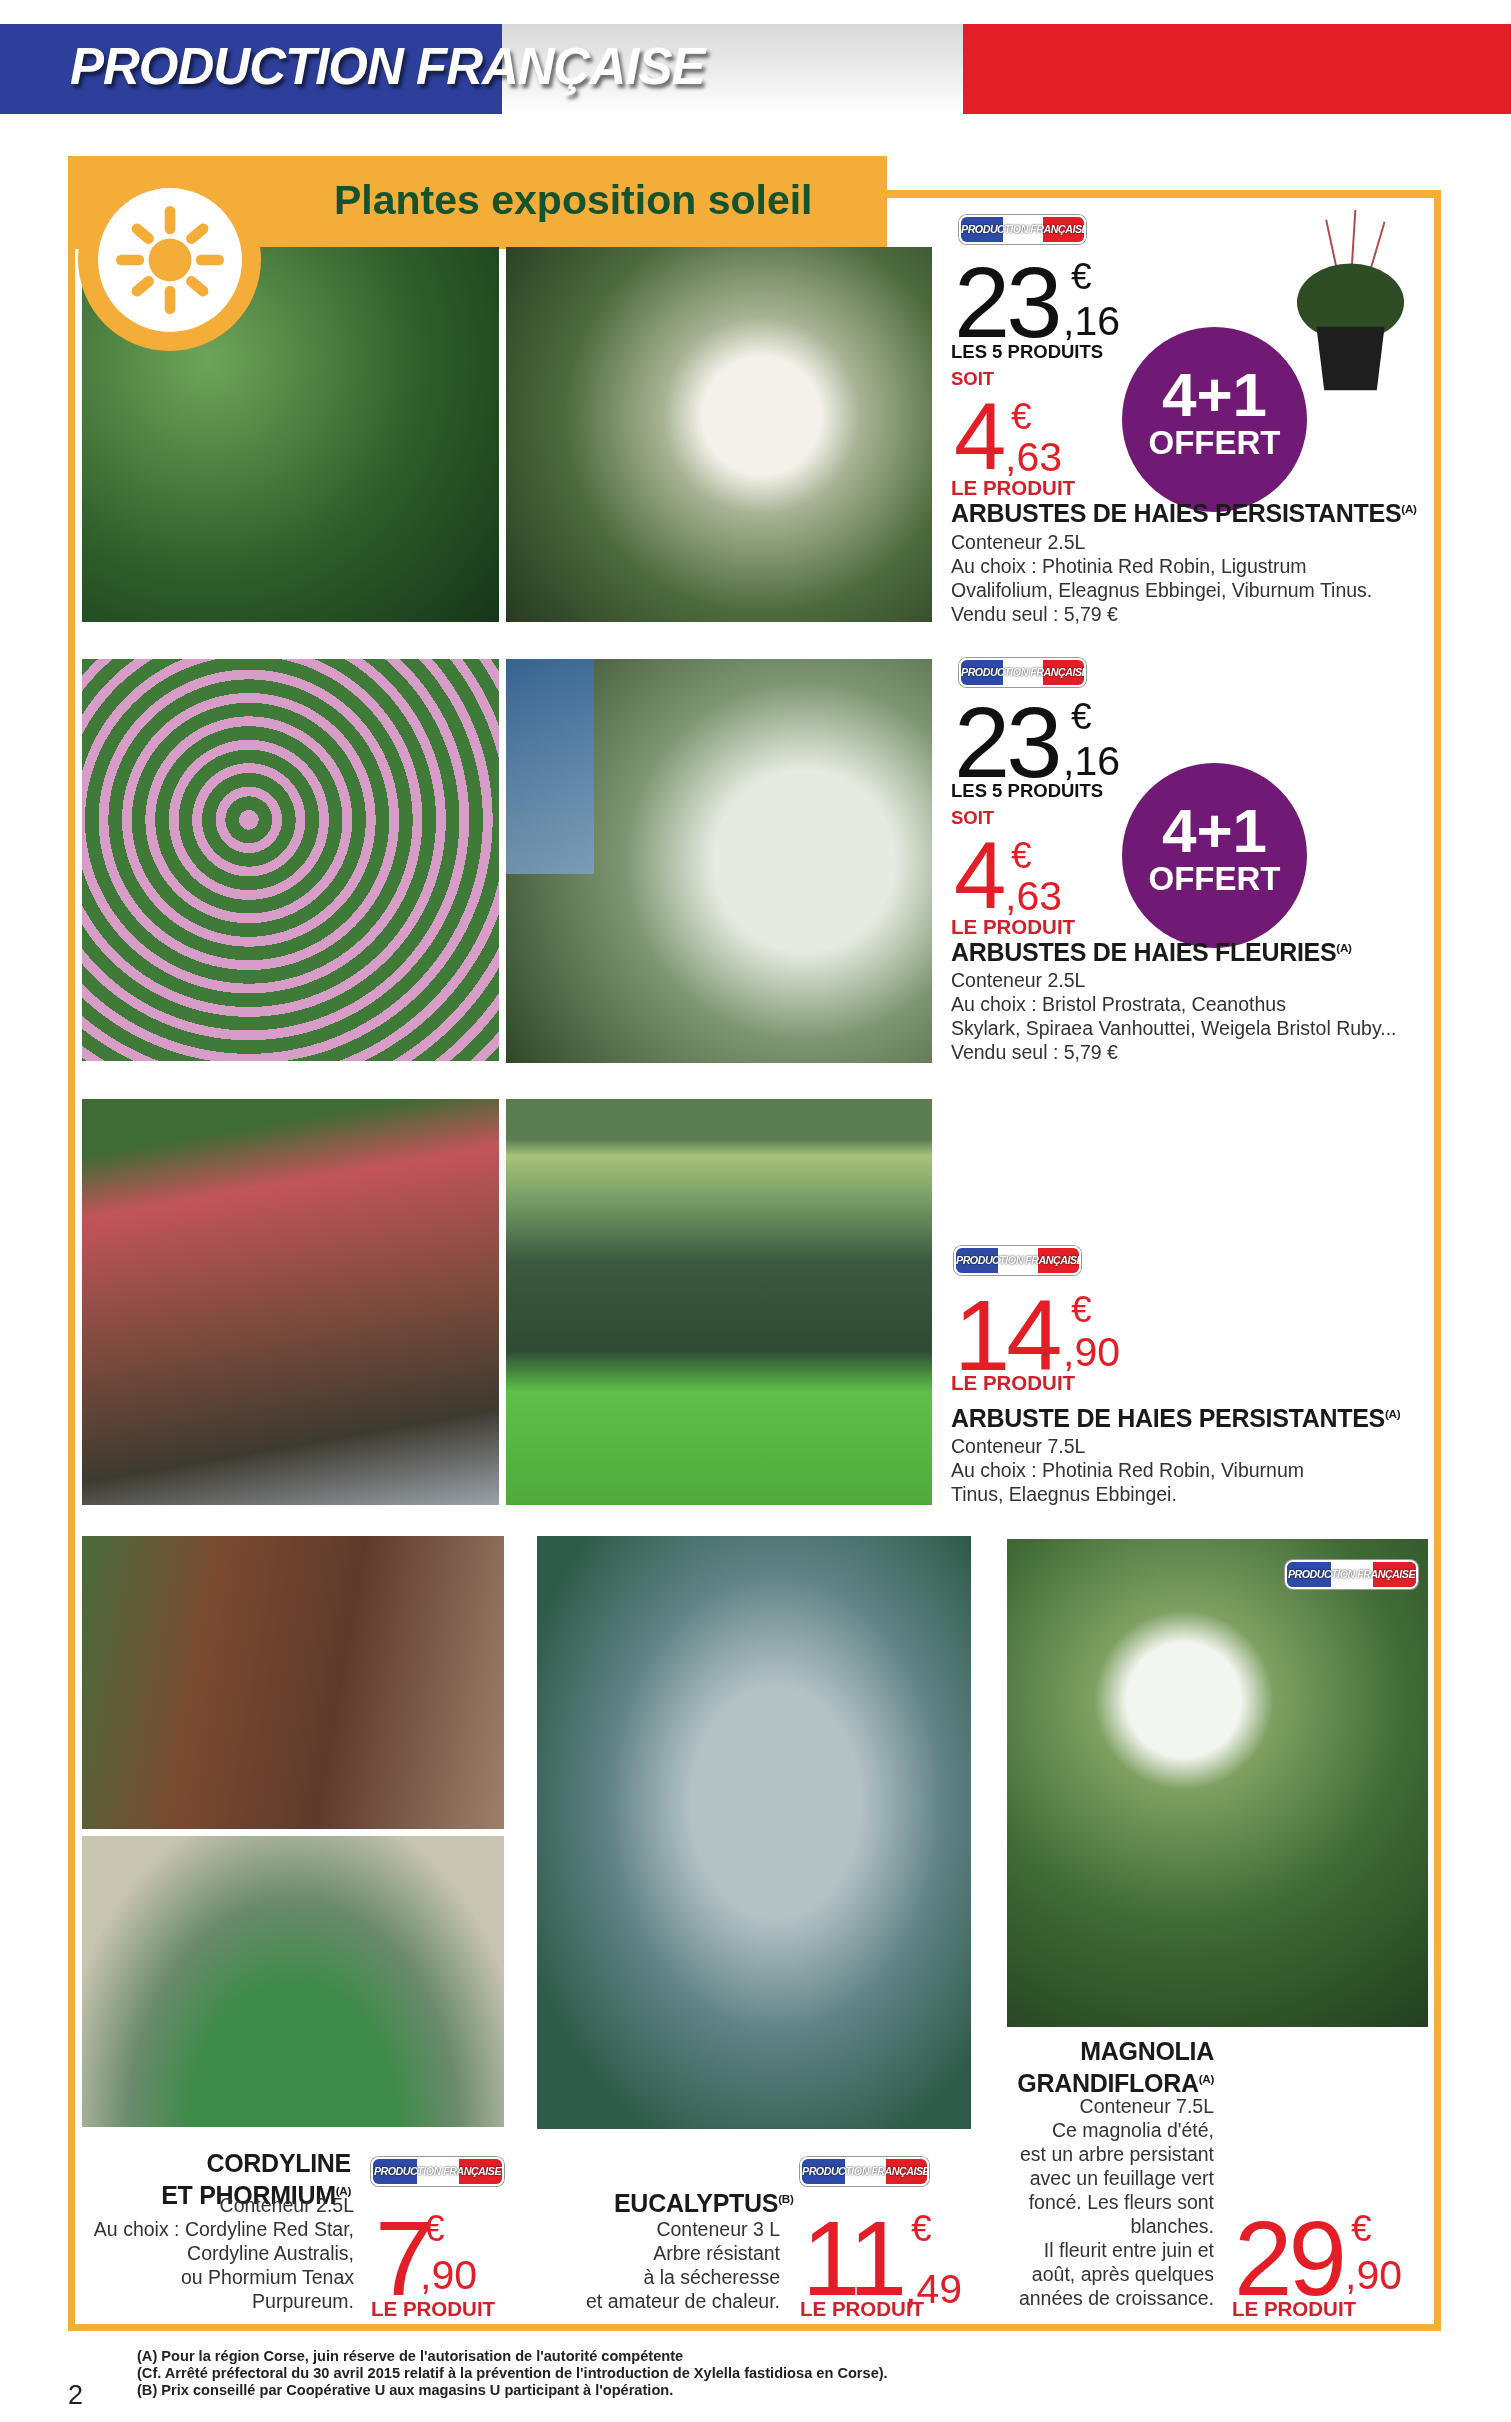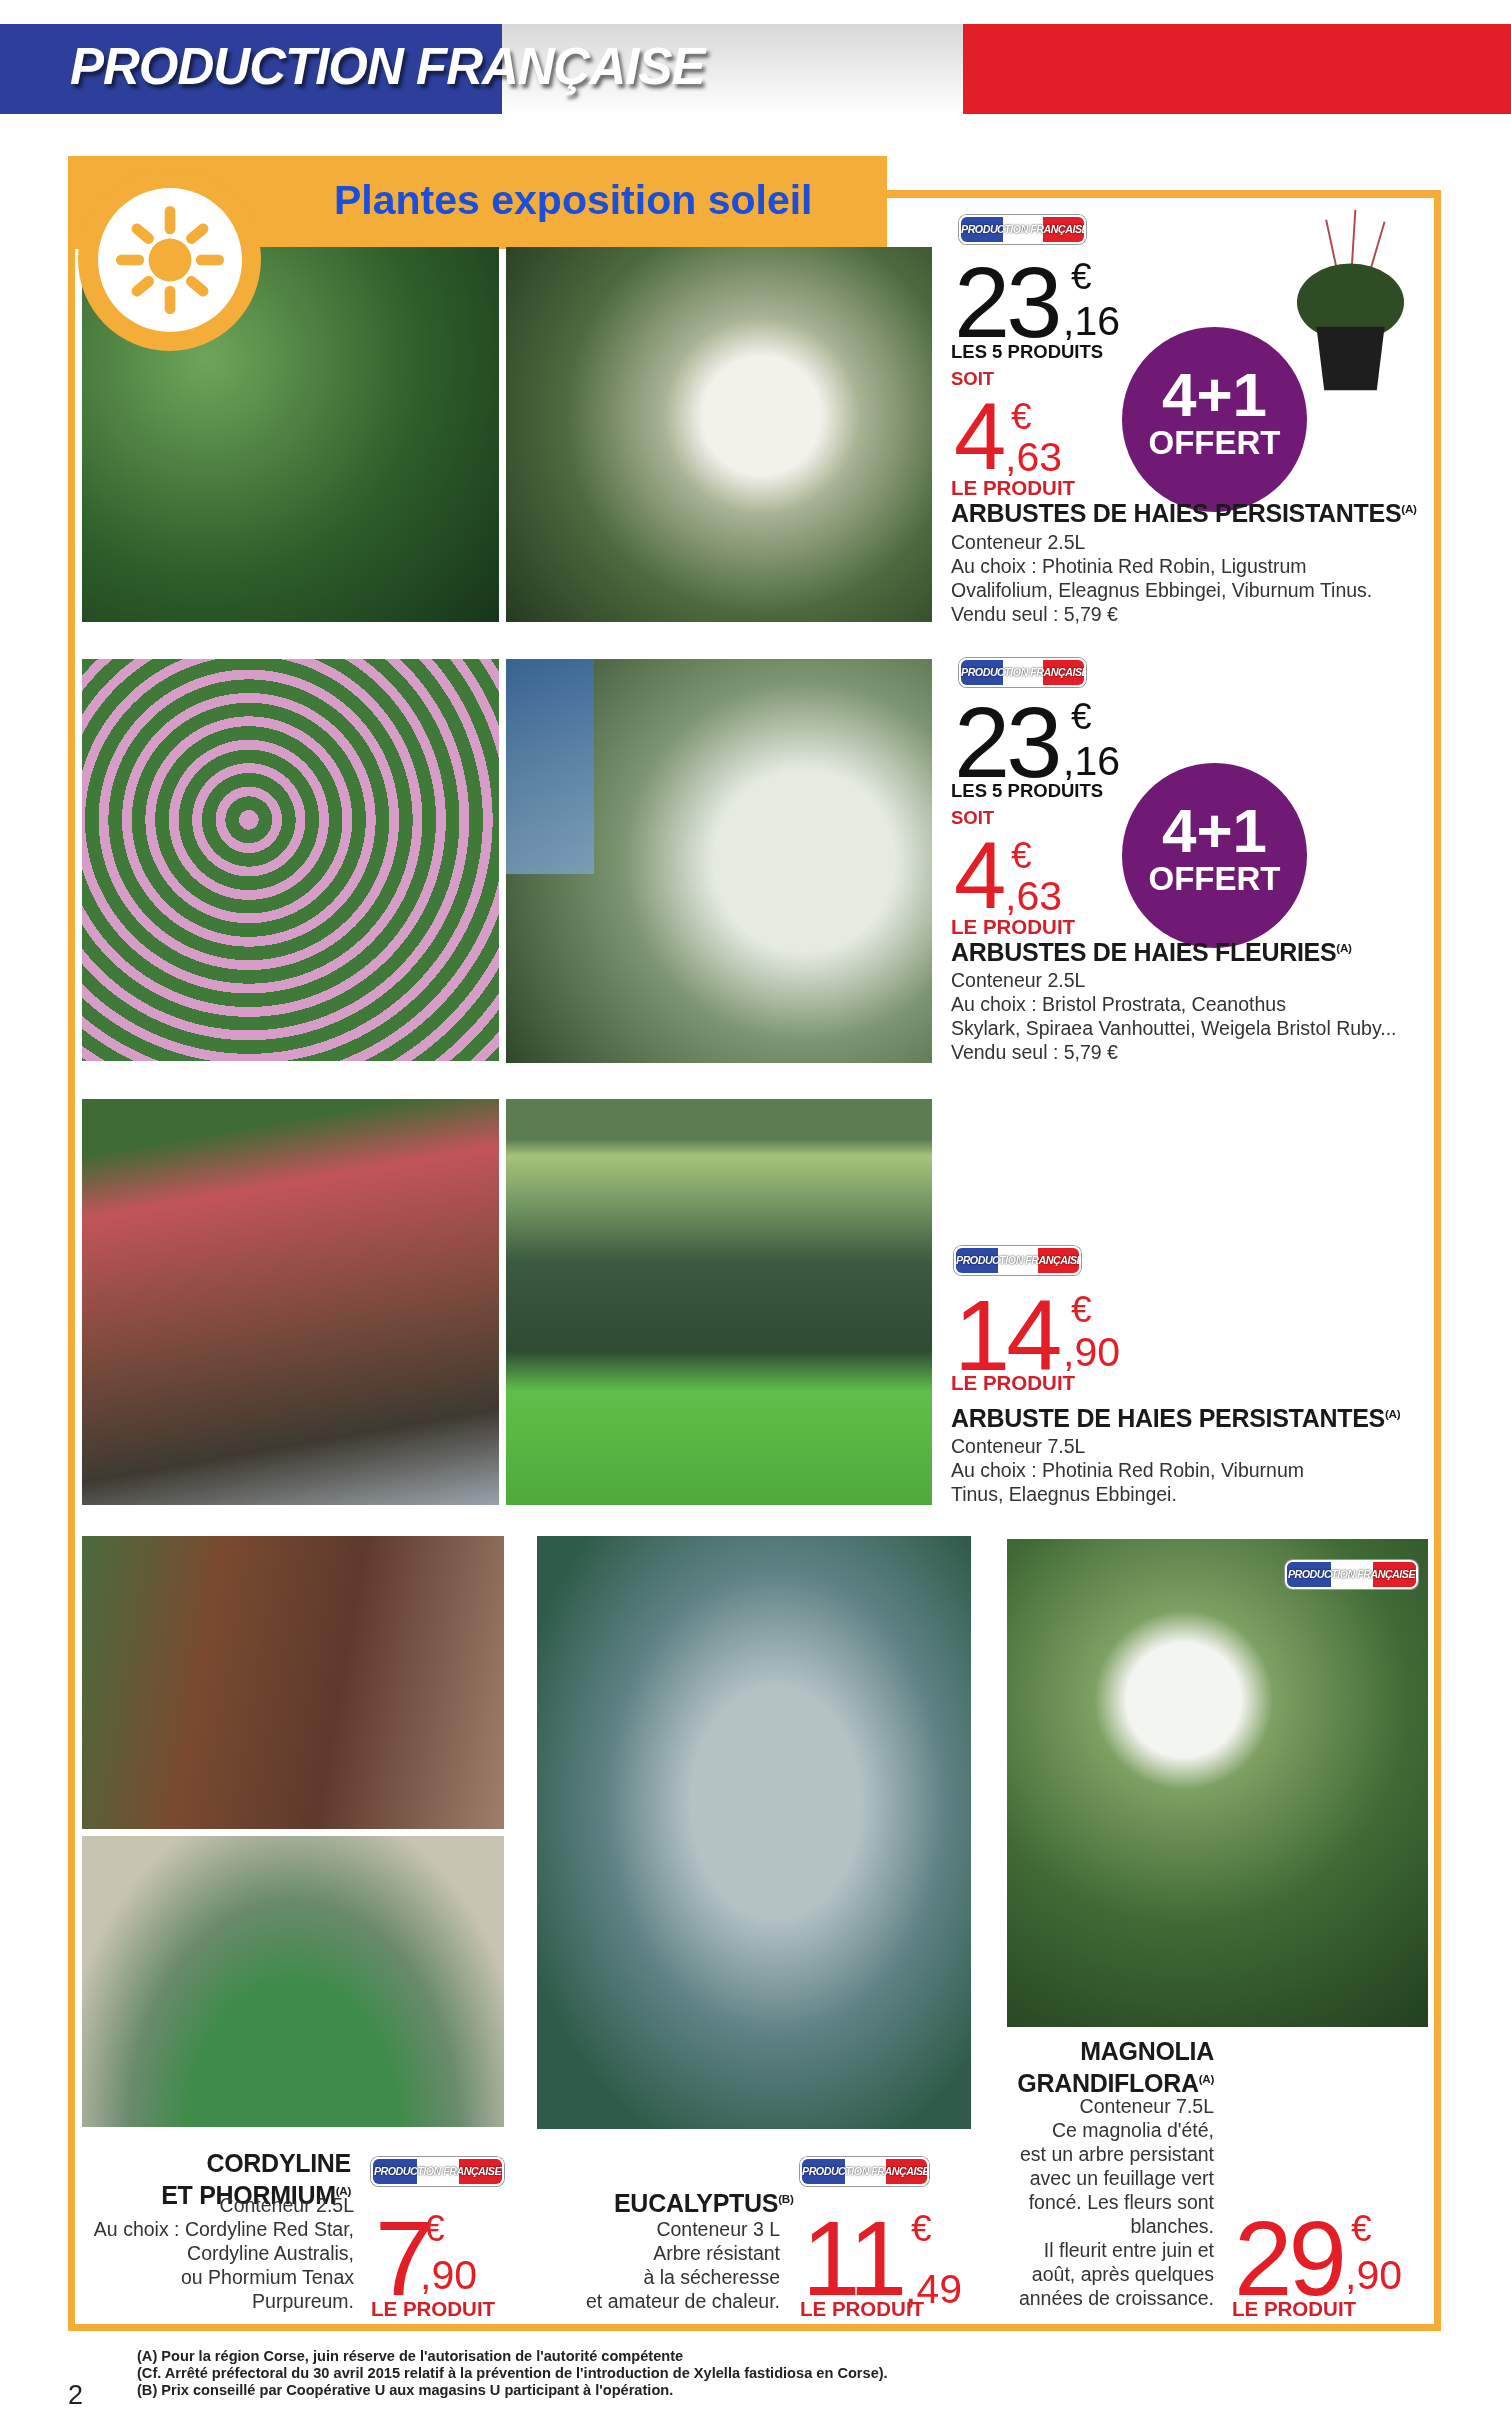--- a/index.html
+++ b/index.html
@@ -10,21 +10,21 @@
   .flag-band { position: absolute; left: 0; top: 24.4px; width: 1512px; height: 90px; display: flex; }
   .flag-band .b { width: 502px; height: 100%; background: #2d3f9b; }
   .flag-band .w { width: 461px; height: 100%; background: linear-gradient(#d8d8d8, #ffffff); }
   .flag-band .r { flex: 1; height: 100%; background: #e41e26; }
   .header-title { position: absolute; left: 70px; top: 37px; font-size: 51px; font-weight: bold; font-style: italic; color: #fff; letter-spacing: -1px; text-shadow: 2.9px 3.9px 3.9px rgba(0,0,0,0.55); }
 
   
   .frame { position: absolute; left: 68px; top: 190px; width: 1373px; height: 2141px; border: 7.8px solid #f4ad38; border-top-width: 0; background: #fff; }
   .frame-top-left { position: absolute; left: 68px; top: 156px; width: 819px; height: 93px; background: #f4ad38; }
   .frame-top-right { position: absolute; left: 887px; top: 190px; width: 554px; height: 7.8px; background: #f4ad38; }
-  .banner-title { position: absolute; left: 334px; top: 177px; font-size: 41px; font-weight: bold; color: #1d4ed8; }
+  .banner-title { position: absolute; left: 334px; top: 177px; font-size: 41px; font-weight: bold; color: #14532d; }
 
   .sun-badge { position: absolute; left: 78px; top: 168px; width: 183px; height: 183px; border-radius: 50%; background: #f4ad38; }
   .sun-inner { position: absolute; left: 19.5px; top: 19.5px; width: 144px; height: 144px; border-radius: 50%; background: #fff; }
   .sun-inner svg { width: 144px; height: 144px; }
 
   
   .photo { position: absolute; overflow: hidden; }
   .p1 { left: 82px; top: 247px; width: 417px; height: 375px; background: radial-gradient(circle at 30% 30%, #6fa55a, #2e5e2a 55%, #17351a); }
   .p2 { left: 506px; top: 247px; width: 426px; height: 375px; background: radial-gradient(circle at 60% 45%, #f3f1ea 0 18%, #a8b394 30%, #4d6a3e 60%, #263a20); }
   .p3 { left: 82px; top: 659px; width: 417px; height: 402px; background: repeating-radial-gradient(circle at 40% 40%, #d89cc8 0 9.8px, #3f7a38 9.8px 23.4px); }

